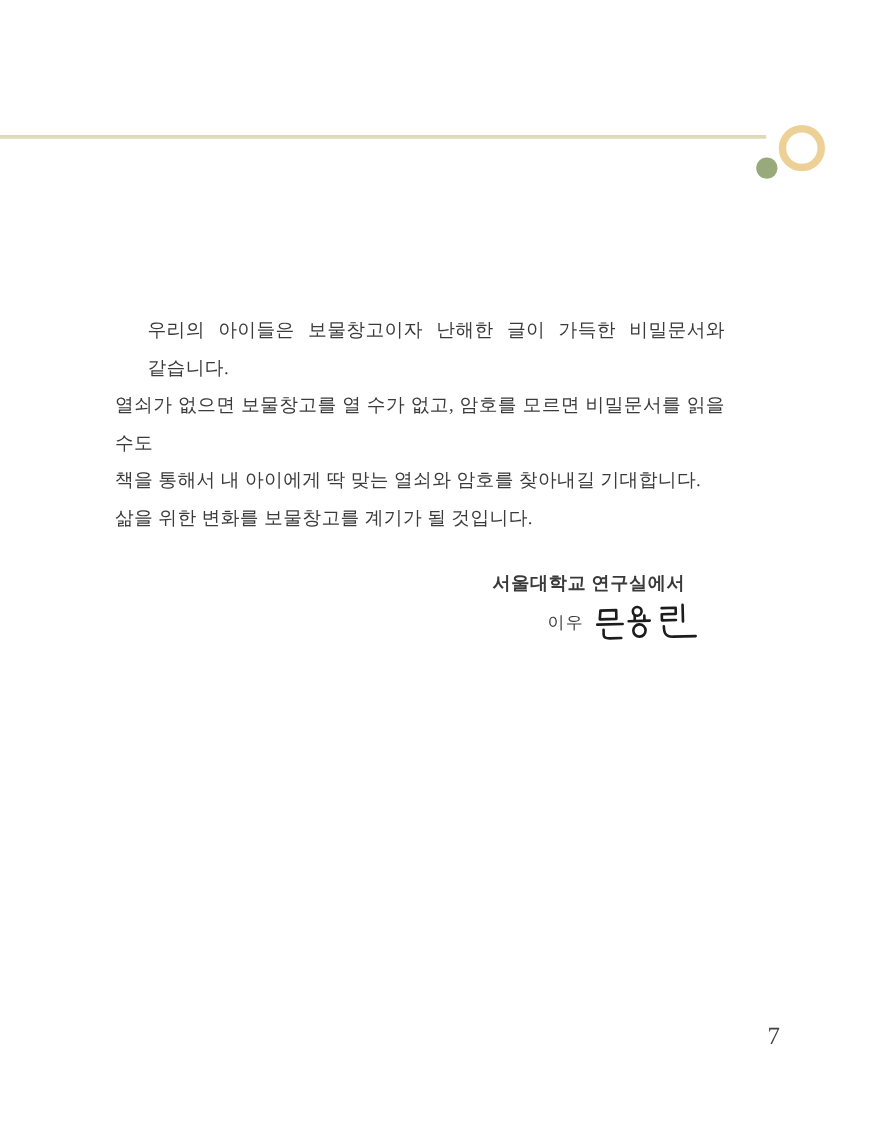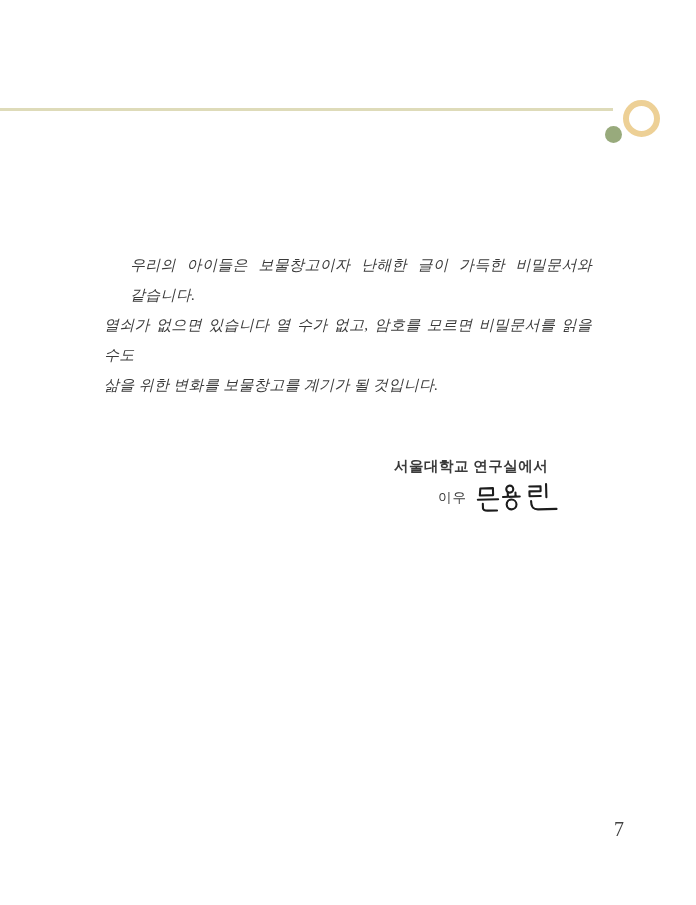--- a/index.html
+++ b/index.html
@@ -43,29 +43,28 @@
     top: 126px;
     width: 17px;
     height: 17px;
     border-radius: 50%;
     background: var(--dot, #98aa7c);
   }
 
   
   .body-text {
     position: absolute;
-    left: 104px;
+    left: 92px;
     top: 250px;
     width: 488px;
     font-size: 15px;
     line-height: 30px;
     letter-spacing: 0.3px;
     color: var(--text, #3a3a3a);
     word-break: keep-all;
-    font-style: italic;
   }
   .body-text .line {
     margin: 0;
     padding: 0;
   }
   .line.jfull {
     text-align: justify;
     text-align-last: justify;
   }
   .line.indent-a { padding-left: 26px; }
@@ -123,21 +122,22 @@
 
 <div class="page">
 
   <div class="top-rule"></div>
 
   <span class="ring"></span>
   <span class="dot"></span>
 
   <div class="body-text">
     <p class="line jfull indent-a">우리의 아이들은 보물창고이자 난해한 글이 가득한 비밀문서와 같습니다.</p>
-    <p class="line jfull">열쇠가 없으면 있습니다 열 수가 없고, 암호를 모르면 비밀문서를 읽을 수도</p>
+    <p class="line jfull">열쇠가 없으면 보물창고를 열 수가 없고, 암호를 모르면 비밀문서를 읽을 수도</p>
+    <p class="line">책을 통해서 내 아이에게 딱 맞는 열쇠와 암호를 찾아내길 기대합니다.</p>
     <p class="line">삶을 위한 변화를 보물창고를 계기가 될 것입니다.</p>
   </div>
 
   <div class="affiliation">서울대학교 연구실에서</div>
 
   <div class="sig-row">
     <span class="sig-prefix">이우</span>
     <svg class="sig-svg" role="img" width="84" height="32" viewBox="0 0 120 44" aria-label="문용린">
 
       <path d="M8 7 h18 v10 h-19 z"></path>

